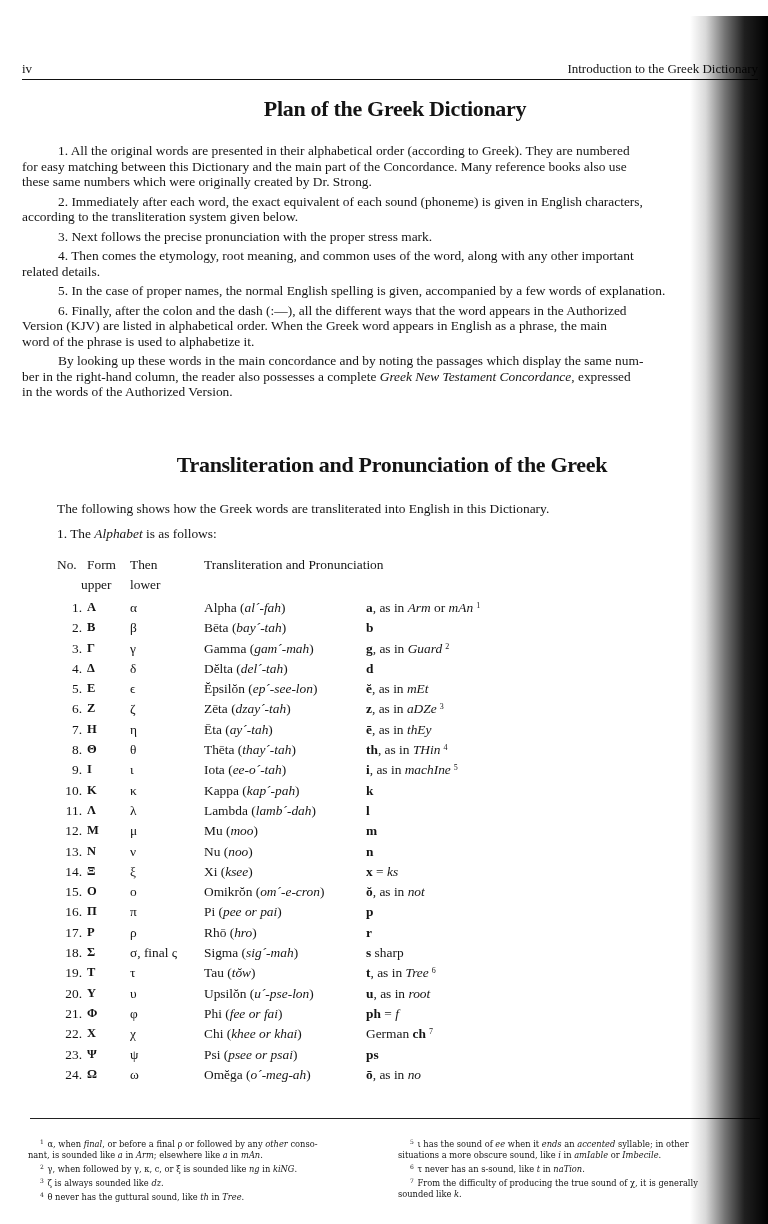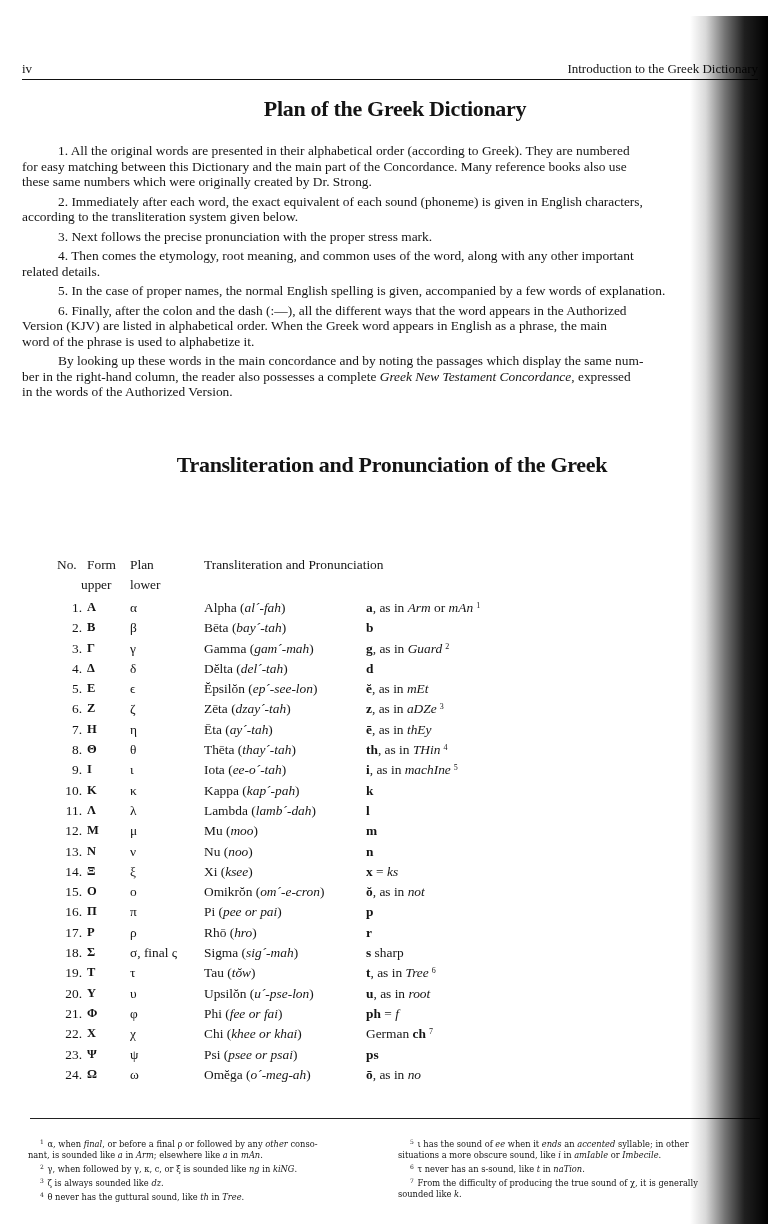--- a/index.html
+++ b/index.html
@@ -109,26 +109,30 @@
       </p>
       <p style="text-indent: 0px; margin-bottom: 4px;">
         <span class="ln" style="padding-left: 36px;">By looking up these words in the main concordance and by noting the passages which display the same num-</span>
         <span class="ln">ber in the right-hand column, the reader also possesses a complete <i>Greek New Testament Concordance</i>, expressed</span>
         <span class="ln">in the words of the Authorized Version.</span>
       </p>
     </div>
 
   <h2>Transliteration and Pronunciation of the Greek</h2>
 
+  <div class="translit-intro">
+    <p>The following shows how the Greek words are transliterated into English in this Dictionary.</p>
+    <p><span>1. The </span><i>Alphabet</i><span> is as follows:</span></p>
+  </div>
 
   <div class="alpha-table">
     <div class="thead">
       <span style="left:0">No.</span>
       <span style="left:30px">Form</span>
-      <span style="left:73px">Plan</span>
+      <span style="left:73px">Then</span>
       <span style="left:147px">Transliteration and Pronunciation</span>
       <span class="sub" style="left:24px">upper</span>
       <span class="sub" style="left:73px">lower</span>
     </div>
     <div id="alpha-rows">
         <div class="row">
           <span class="c-no">1.</span>
           <span class="c-up">Α</span>
           <span class="c-lo">α</span>
           <span class="c-nm">Alpha (<i>al´-fah</i>)</span>

